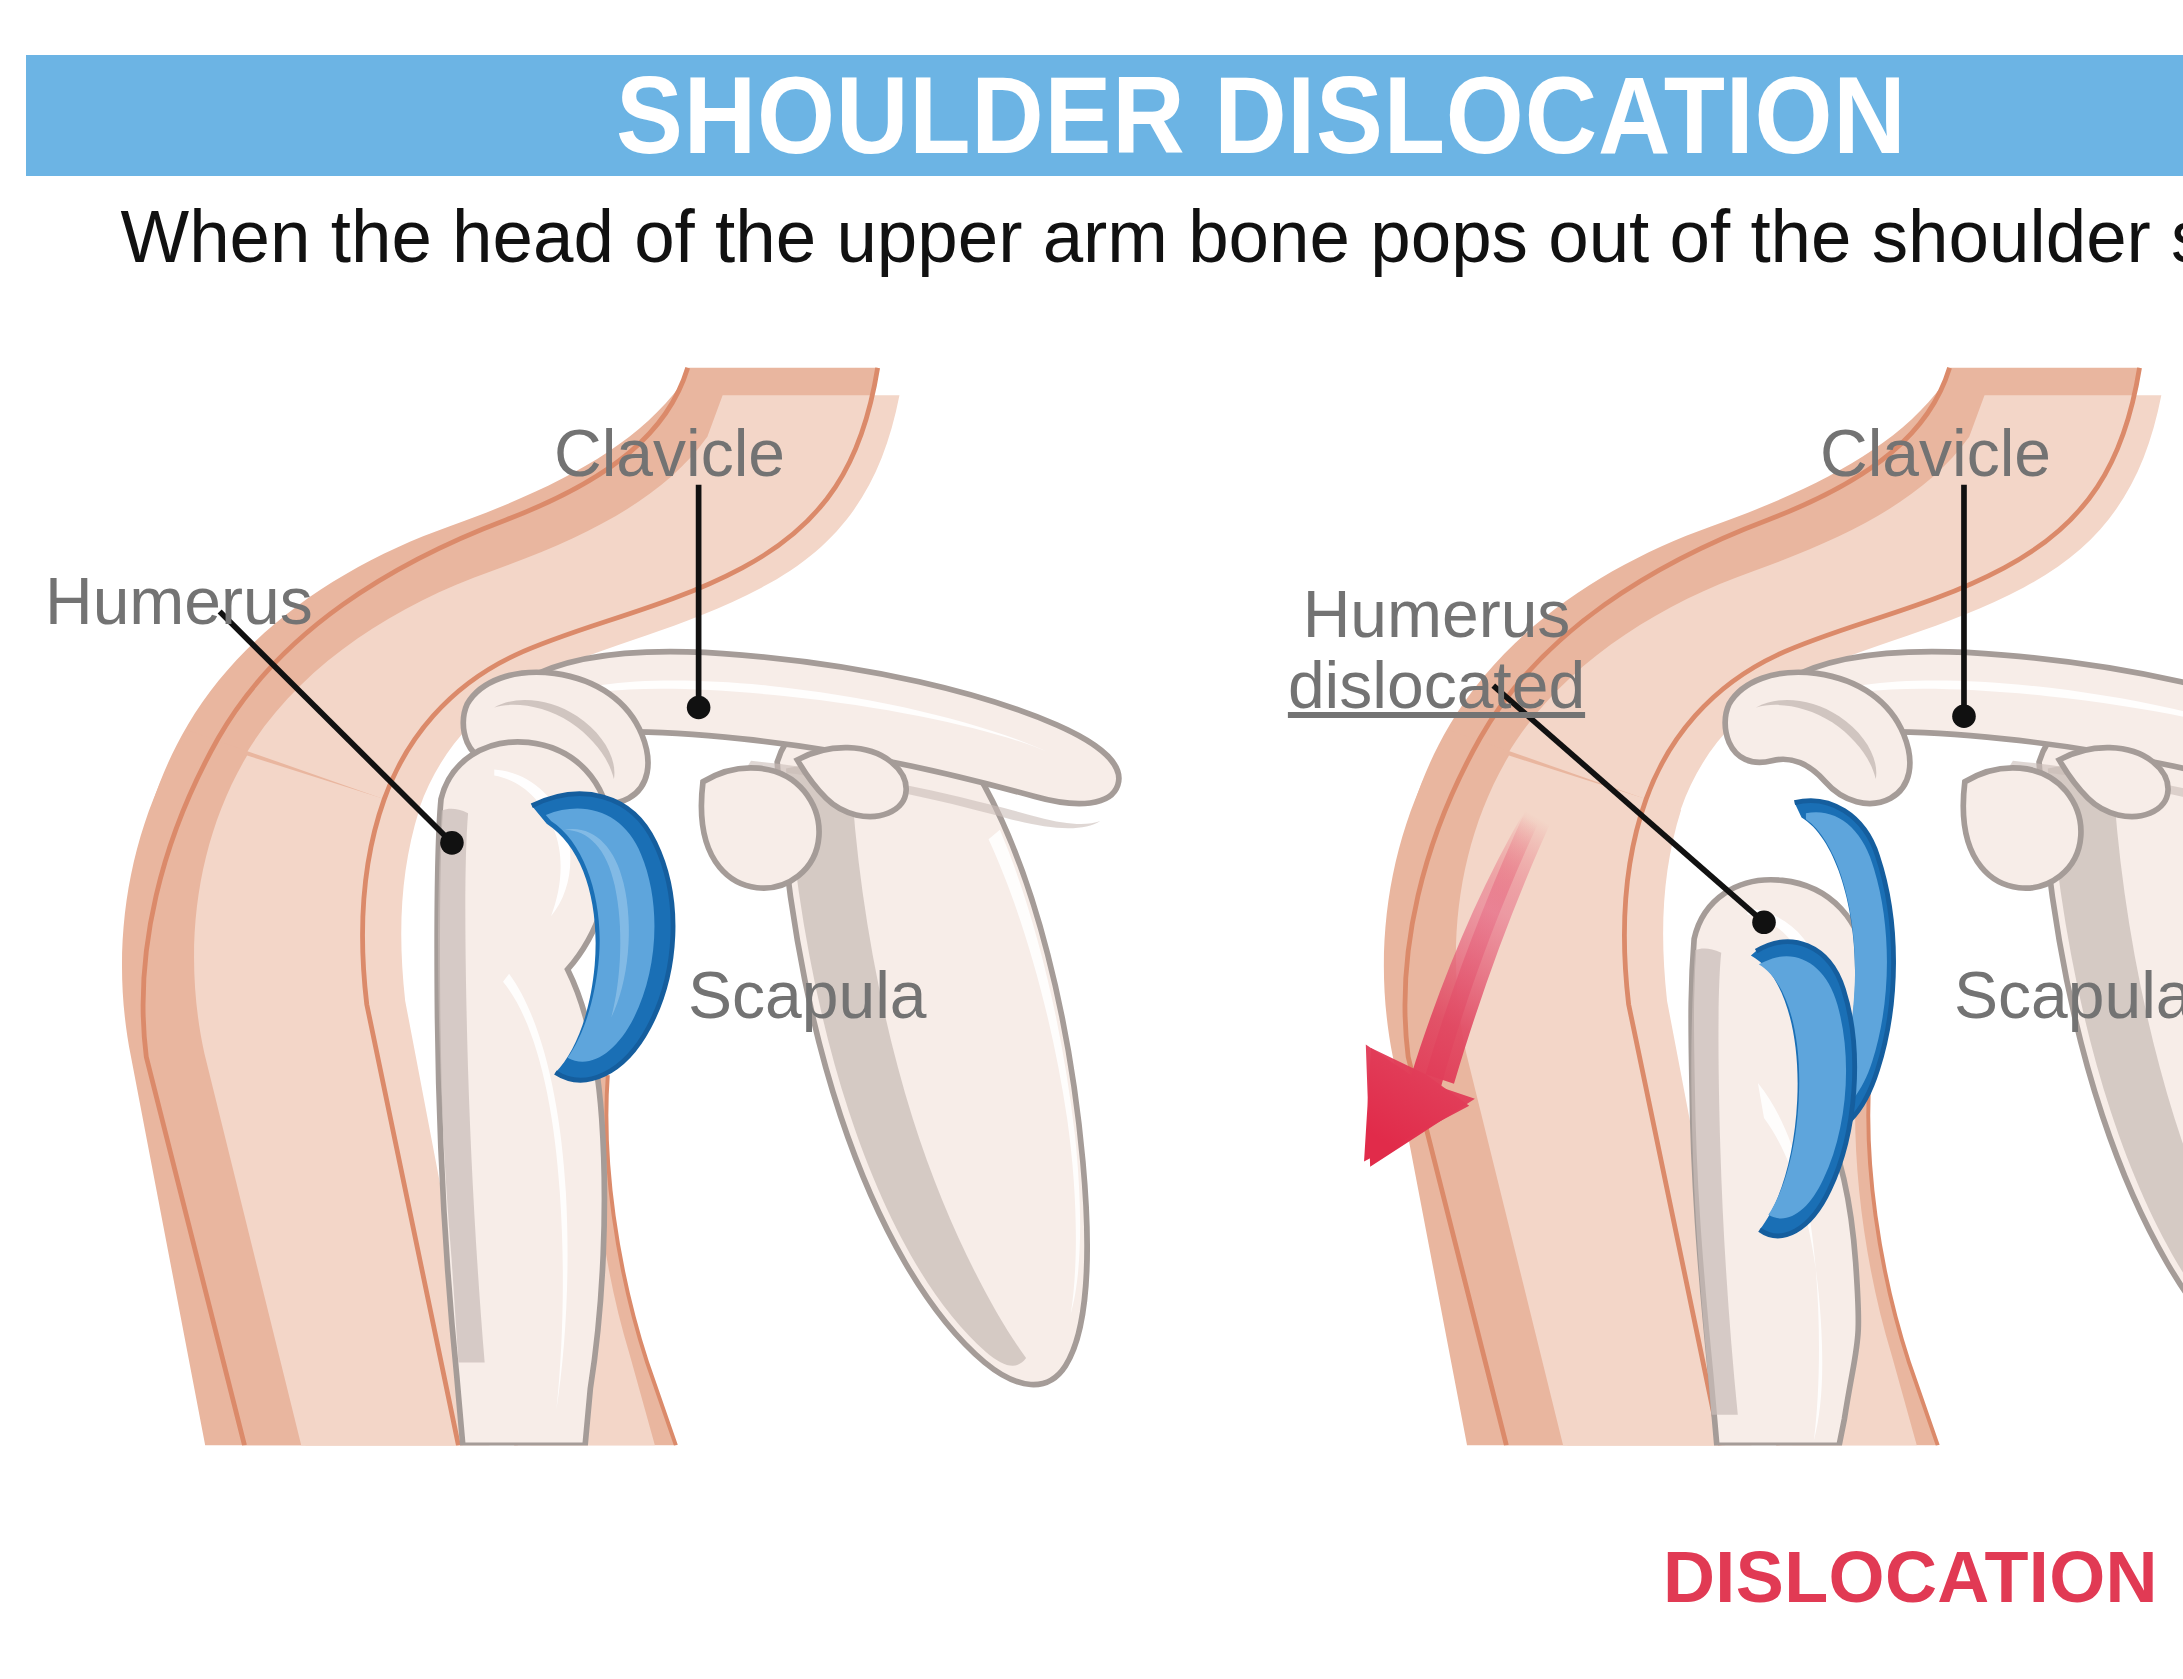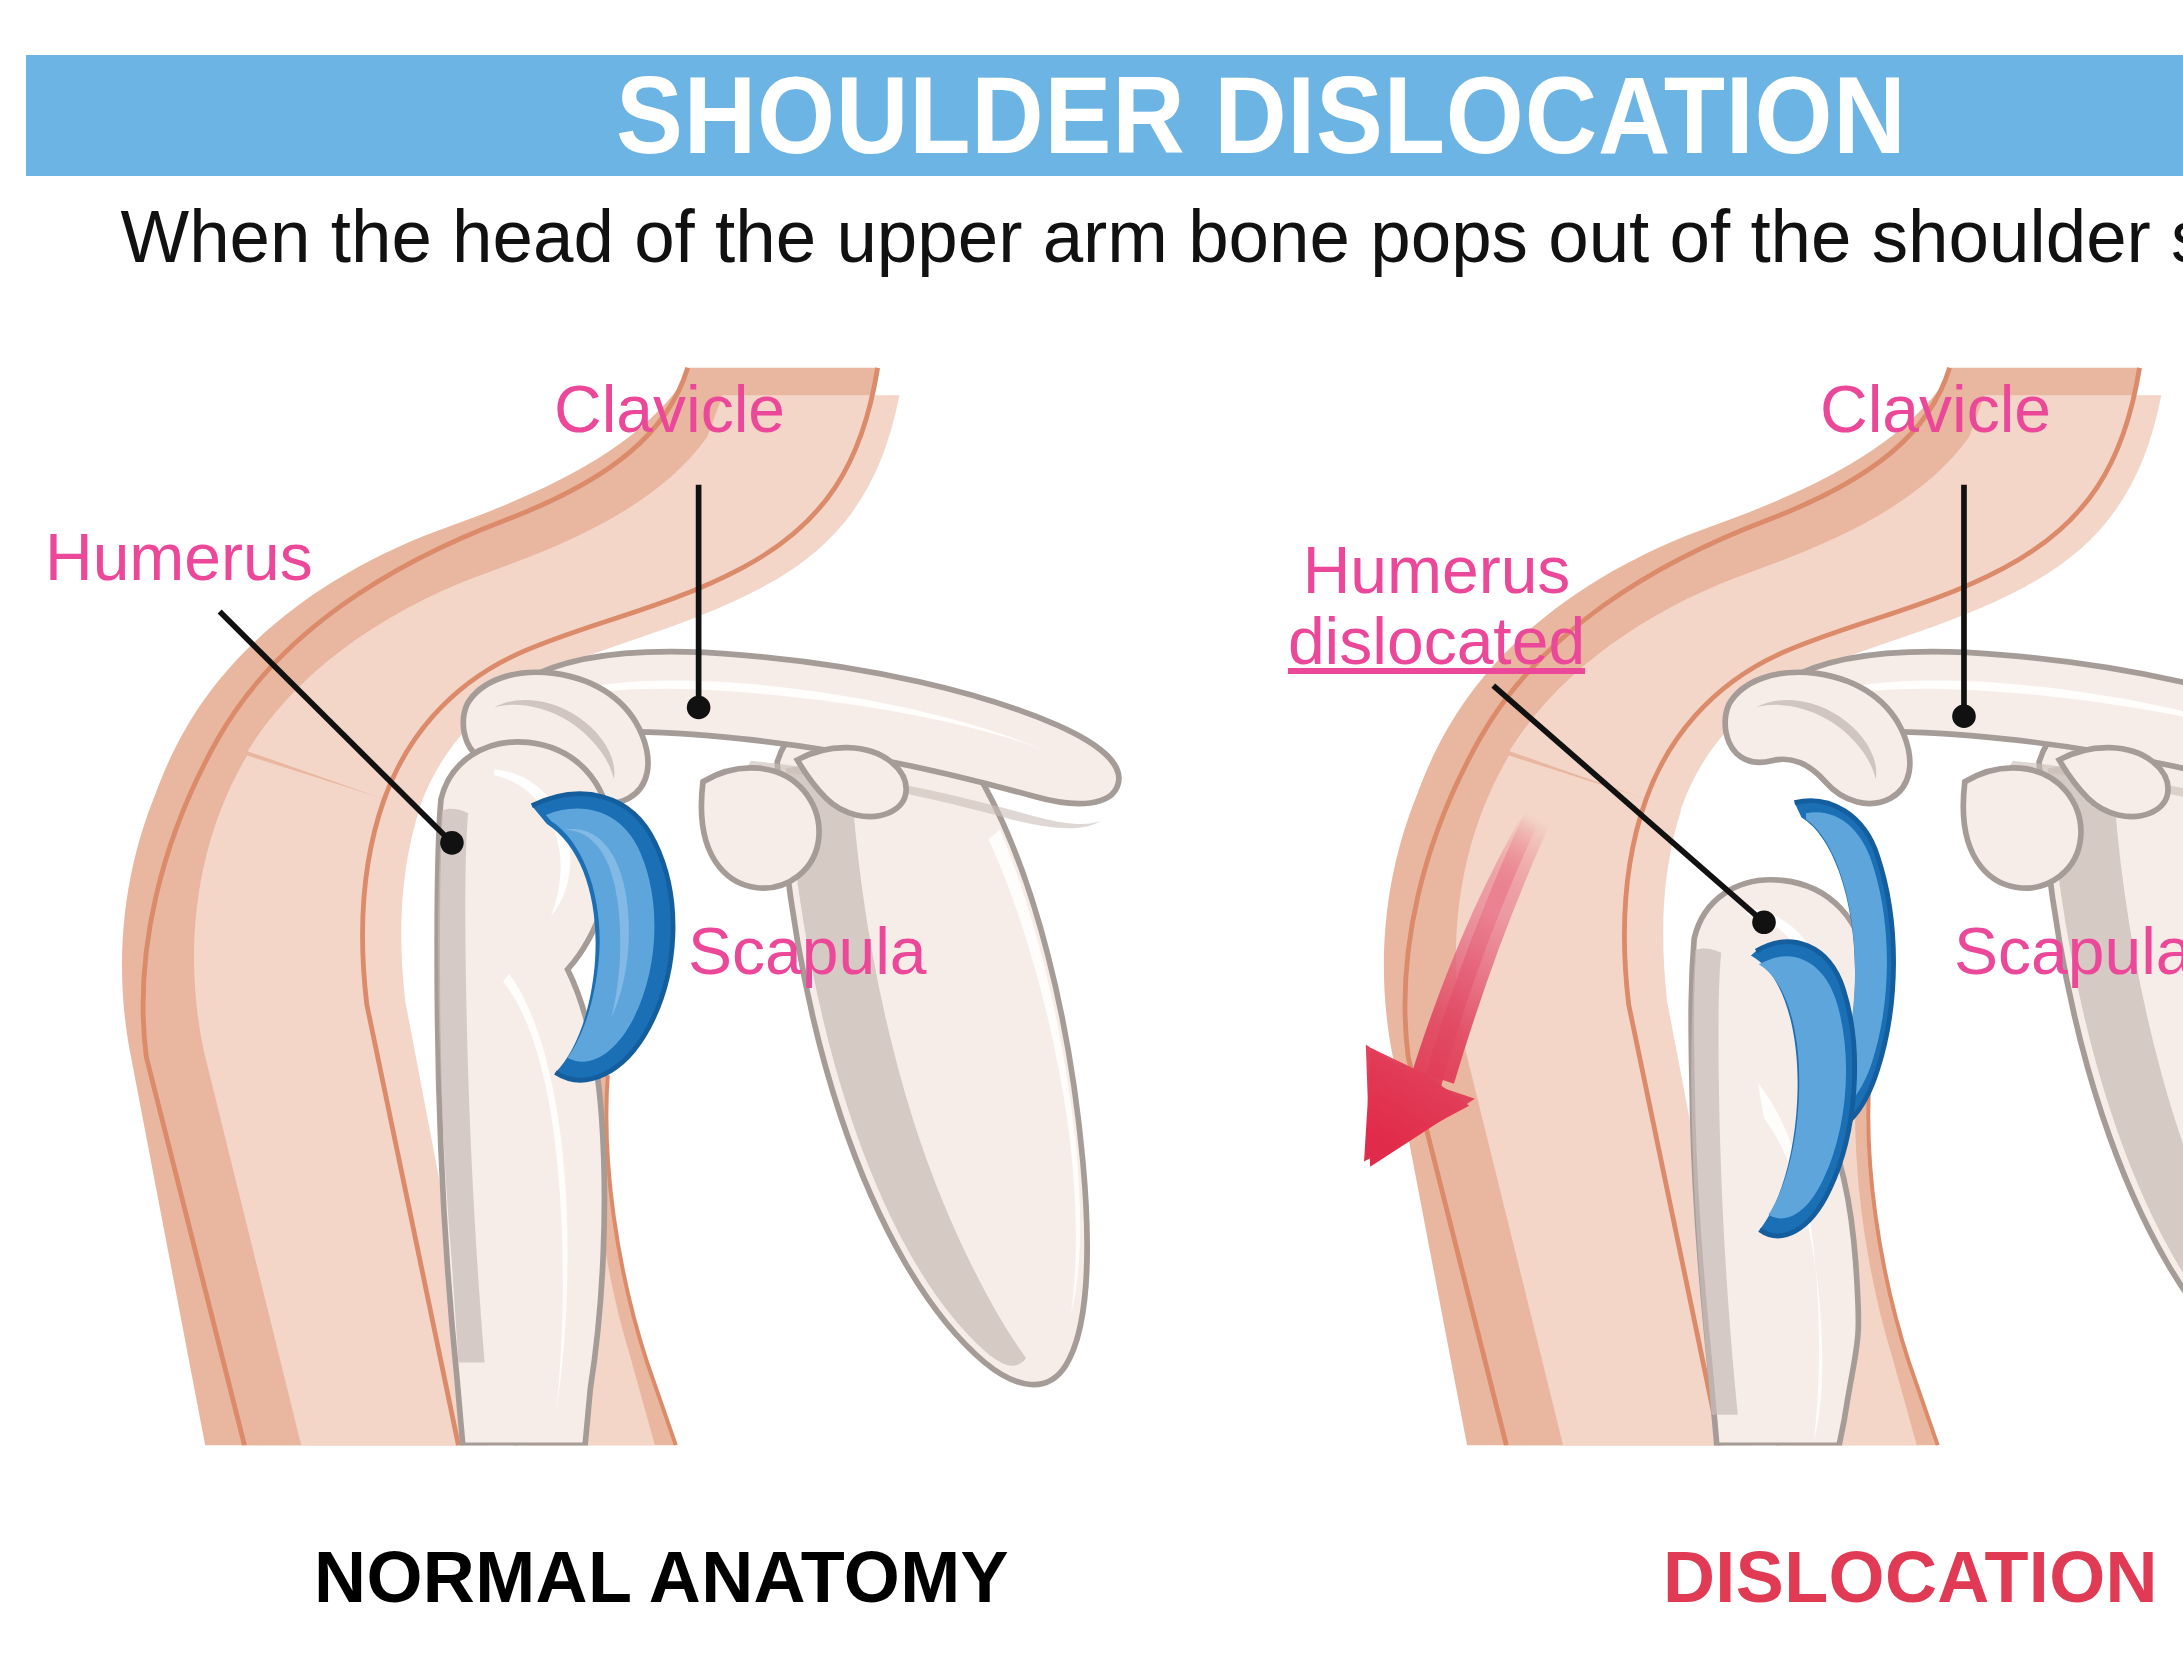--- a/index.html
+++ b/index.html
@@ -32,26 +32,27 @@
     font-weight:normal;
     font-size:75px;
     line-height:1.05;
     white-space:nowrap;
     transform:scaleX(0.97);
   }
 
   
   .lbl{
     position:absolute;
-    color:#ec4899;
+    color:#737373;
     font-family:"Liberation Sans Narrow","Liberation Sans",sans-serif;
     font-weight:normal;
     font-size:66px;
     line-height:1.18;
     white-space:nowrap;
+    margin-top:44px;
   }
   .lbl.ctr{text-align:center;white-space:normal;}
 
   
   .caption{
     position:absolute;
     font-family:"Liberation Sans Narrow","Liberation Sans",sans-serif;
     font-weight:bold;
     font-size:72px;
     letter-spacing:0.4px;
@@ -429,17 +430,16 @@
 
   <div class="lbl" style="left:688px;top:913px;">Scapula</div>
 
   <div class="lbl ctr" style="left:1266px;top:532px;width:341px;">Humerus</div>
   <div class="lbl ctr" style="left:1266px;top:603px;width:341px;text-decoration:underline;">dislocated</div>
 
   <div class="lbl" style="left:1820px;top:371px;">Clavicle</div>
 
   <div class="lbl" style="left:1954px;top:913px;">Scapula</div>
 
-  <div class="caption" id="caption-normal">NORMAL ANATOMY</div>
   <div class="caption" id="caption-dislocation">DISLOCATION</div>
 
 </div>
 
 
 </body></html>

